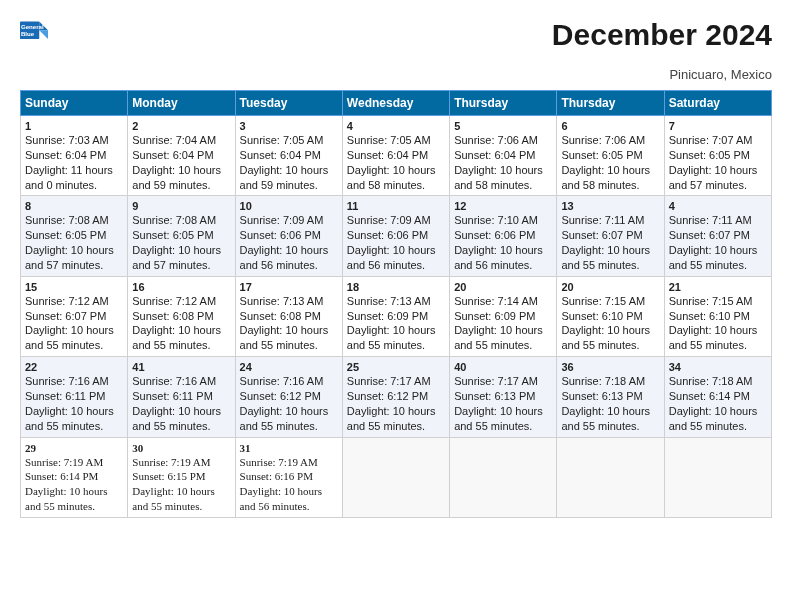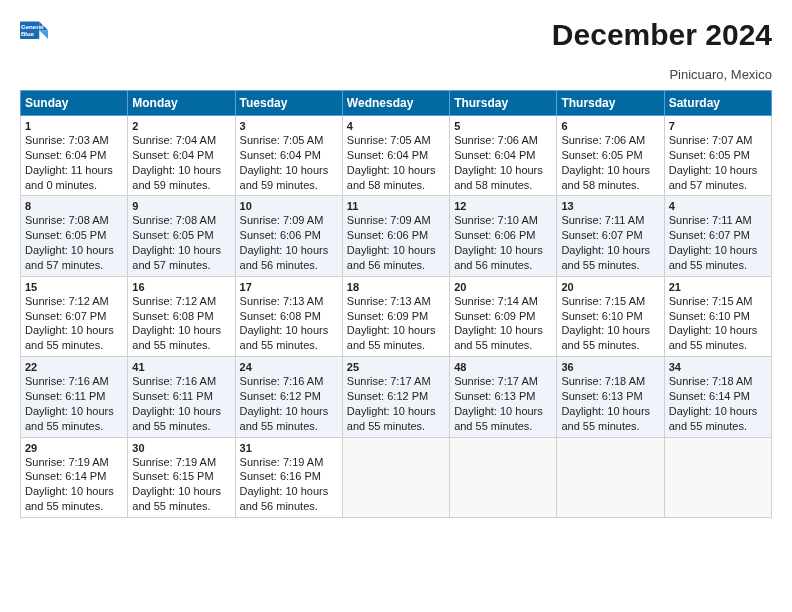--- a/index.html
+++ b/index.html
@@ -80,20 +80,21 @@
     .day-info {
       font-size: 11px;
       line-height: 1.35;
       color: #222;
     }
     .empty-cell {
       background: #f8f8f8 !important;
     }
     .last-row td {
       height: 72px;
+      font-family: Liberation Serif, serif;
     }
   </style>
 </head>
 <body>
 
 <div class="page">
   <div class="header">
     <div class="logo">
       <svg class="logo-icon" viewBox="0 0 32 32">
         <polygon points="22,4 32,14 22,14" fill="#1a6bb5"></polygon>
@@ -223,21 +224,21 @@
           </td>
           <td>
             <span class="day-num">24</span>
             <div class="day-info">Sunrise: 7:16 AM<br>Sunset: 6:12 PM<br>Daylight: 10 hours<br>and 55 minutes.</div>
           </td>
           <td>
             <span class="day-num">25</span>
             <div class="day-info">Sunrise: 7:17 AM<br>Sunset: 6:12 PM<br>Daylight: 10 hours<br>and 55 minutes.</div>
           </td>
           <td>
-            <span class="day-num">48</span>
+            <span class="day-num">40</span>
             <div class="day-info">Sunrise: 7:17 AM<br>Sunset: 6:13 PM<br>Daylight: 10 hours<br>and 55 minutes.</div>
           </td>
           <td>
             <span class="day-num">36</span>
             <div class="day-info">Sunrise: 7:18 AM<br>Sunset: 6:13 PM<br>Daylight: 10 hours<br>and 55 minutes.</div>
           </td>
           <td>
             <span class="day-num">34</span>
             <div class="day-info">Sunrise: 7:18 AM<br>Sunset: 6:14 PM<br>Daylight: 10 hours<br>and 55 minutes.</div>
           </td>

